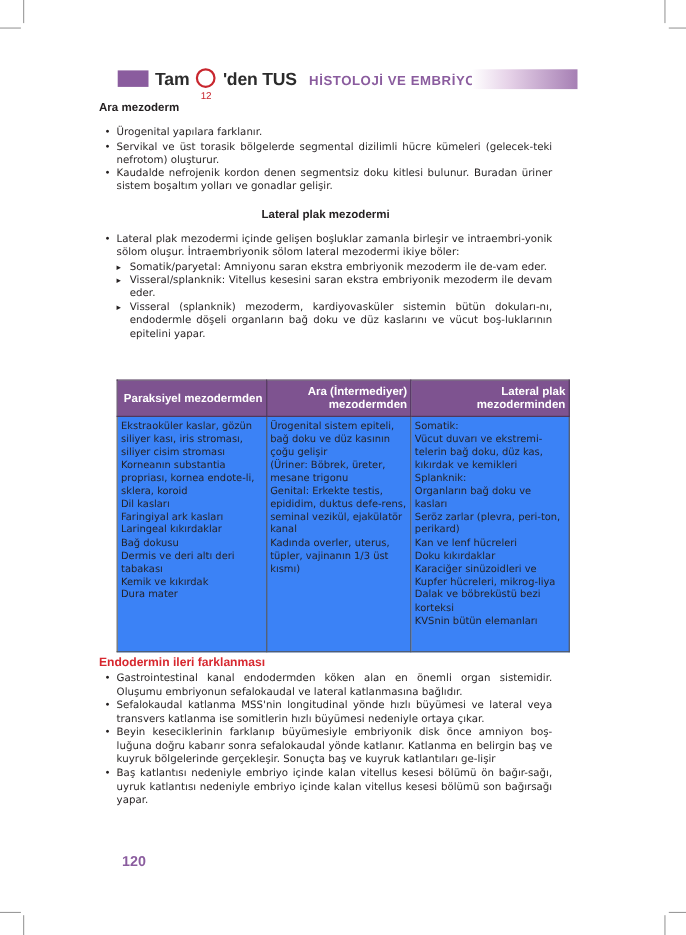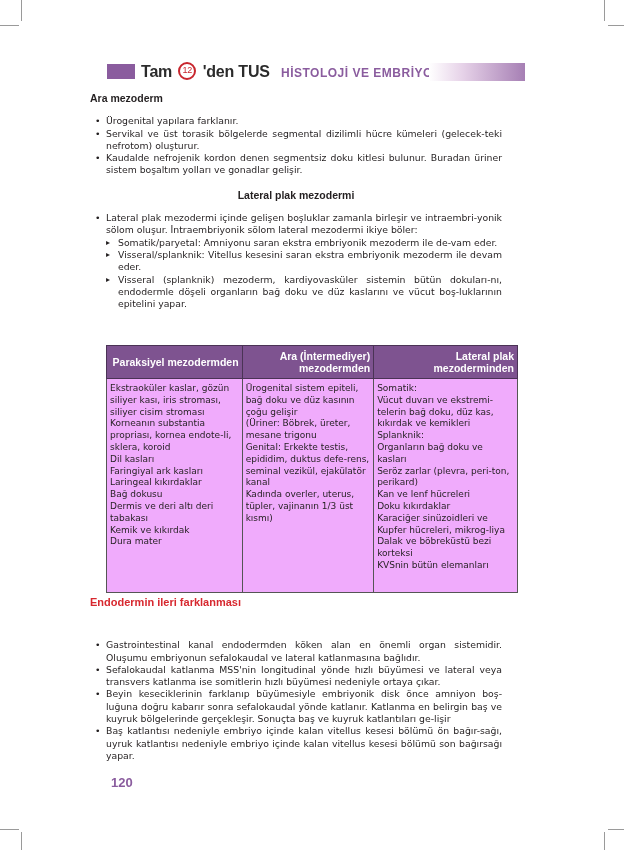--- a/index.html
+++ b/index.html
@@ -3,34 +3,34 @@
 <meta charset="utf-8">
 <style>
   html, body { margin:0; padding:0; background:#ffffff; }
   body { width:624px; height:850px; position:relative; overflow:hidden;
     font-family:"DejaVu Sans", sans-serif; color:#231f20; }
   .crop { position:absolute; background:#9a9a9a; }
   .header { position:absolute; left:107px; top:62px; width:410px; height:20px; }
   .header .block { position:absolute; left:0; top:2px; width:28px; height:15px; background:#8a5c9e; }
   .header .brand { position:absolute; left:34px; top:0; font-family:"Liberation Sans", sans-serif; font-weight:bold; font-size:16px; color:#2b2b2b; letter-spacing:-0.2px; white-space:nowrap; }
   .header .logo { display:inline-block; width:18px; height:18px; border-radius:50%; border:2px solid #c8262e; box-sizing:border-box; vertical-align:-3px; position:relative; margin:0 2px; background:#fff; }
-  .header .logo span { position:absolute; left:0; right:0; top:1px; text-align:center; font-size:9px; font-weight:normal; color:#c8262e; }
+  .header .logo span { position:absolute; left:0; right:0; top:18px; text-align:center; font-size:9px; font-weight:normal; color:#c8262e; }
   .header .subject { position:absolute; left:174px; top:4px; font-family:"Liberation Sans", sans-serif; font-weight:bold; font-size:12px; color:#8a5c9e; letter-spacing:0.5px; white-space:nowrap; }
   .header .bar { position:absolute; left:322px; top:1px; width:96px; height:18px; background:linear-gradient(90deg, #ffffff 0%, #e6d2e8 35%, #a67fb4 100%); }
   .content { position:absolute; left:90px; top:92px; width:412px; font-size:9.3px; line-height:12.3px; }
   h3 { margin:0; font-family:"Liberation Sans", sans-serif; font-weight:bold; font-size:10.5px; color:#231f20; }
   h3.red { color:#d7282f; font-size:11px; }
   ul { list-style:none; margin:0; padding:0; }
   ul.bul > li { position:relative; padding-left:16px; text-align:justify; }
   ul.bul > li::before { content:"•"; position:absolute; left:5px; top:0; }
   ul.arr > li { position:relative; padding-left:28px; text-align:justify; }
   ul.arr > li::before { content:"▸"; position:absolute; left:16px; top:0; font-size:8px; }
   .tbl { position:absolute; left:106px; top:345px; width:412px; border-collapse:collapse; font-size:9px; line-height:11.8px; }
   .tbl th { background:#7e5390; color:#fff; font-family:"Liberation Sans", sans-serif; font-weight:bold; font-size:10.5px; line-height:12px; padding:4px 3px; border:1px solid #4a3355; text-align:right; }
-  .tbl td { background:#f0abfc; vertical-align:top; padding:4px 3px; border:1px solid #555; height:205px; }
+  .tbl td { background:#3b82f6; vertical-align:top; padding:4px 3px; border:1px solid #555; height:205px; }
   .tbl td div { white-space:normal; }
   .pagenum { position:absolute; left:111px; top:775px; font-family:"Liberation Sans", sans-serif; font-weight:bold; font-size:13px; color:#8a5c9e; }
 </style>
 </head>
 <body>
 
 <div class="crop" style="left:21px;top:0;width:1px;height:21px;"></div>
 <div class="crop" style="left:0;top:25px;width:19px;height:1px;"></div>
 <div class="crop" style="left:604px;top:0;width:1px;height:21px;"></div>
 <div class="crop" style="left:608px;top:25px;width:16px;height:1px;"></div>
@@ -108,21 +108,21 @@
         <div>Karaciğer sinüzoidleri ve Kupfer hücreleri, mikrog-liya</div>
         <div>Dalak ve böbreküstü bezi korteksi</div>
         <div>KVSnin bütün elemanları</div>
       </td>
     </tr>
   </tbody>
 </table>
 
 <div class="content" style="top:596px;">
   <h3 class="red">Endodermin ileri farklanması</h3>
-  <ul class="bul" style="margin-top:31px;">
+  <ul class="bul" style="margin-top:3px;">
     <li>Gastrointestinal kanal endodermden köken alan en önemli organ sistemidir. Oluşumu embriyonun sefalokaudal ve lateral katlanmasına bağlıdır.</li>
     <li>Sefalokaudal katlanma MSS'nin longitudinal yönde hızlı büyümesi ve lateral veya transvers katlanma ise somitlerin hızlı büyümesi nedeniyle ortaya çıkar.</li>
     <li>Beyin keseciklerinin farklanıp büyümesiyle embriyonik disk önce amniyon boş-luğuna doğru kabarır sonra sefalokaudal yönde katlanır. Katlanma en belirgin baş ve kuyruk bölgelerinde gerçekleşir. Sonuçta baş ve kuyruk katlantıları ge-lişir</li>
     <li>Baş katlantısı nedeniyle embriyo içinde kalan vitellus kesesi bölümü ön bağır-sağı, uyruk katlantısı nedeniyle embriyo içinde kalan vitellus kesesi bölümü son bağırsağı yapar.</li>
   </ul>
 </div>
 
 <div class="pagenum">120</div>
 
 </body></html>

